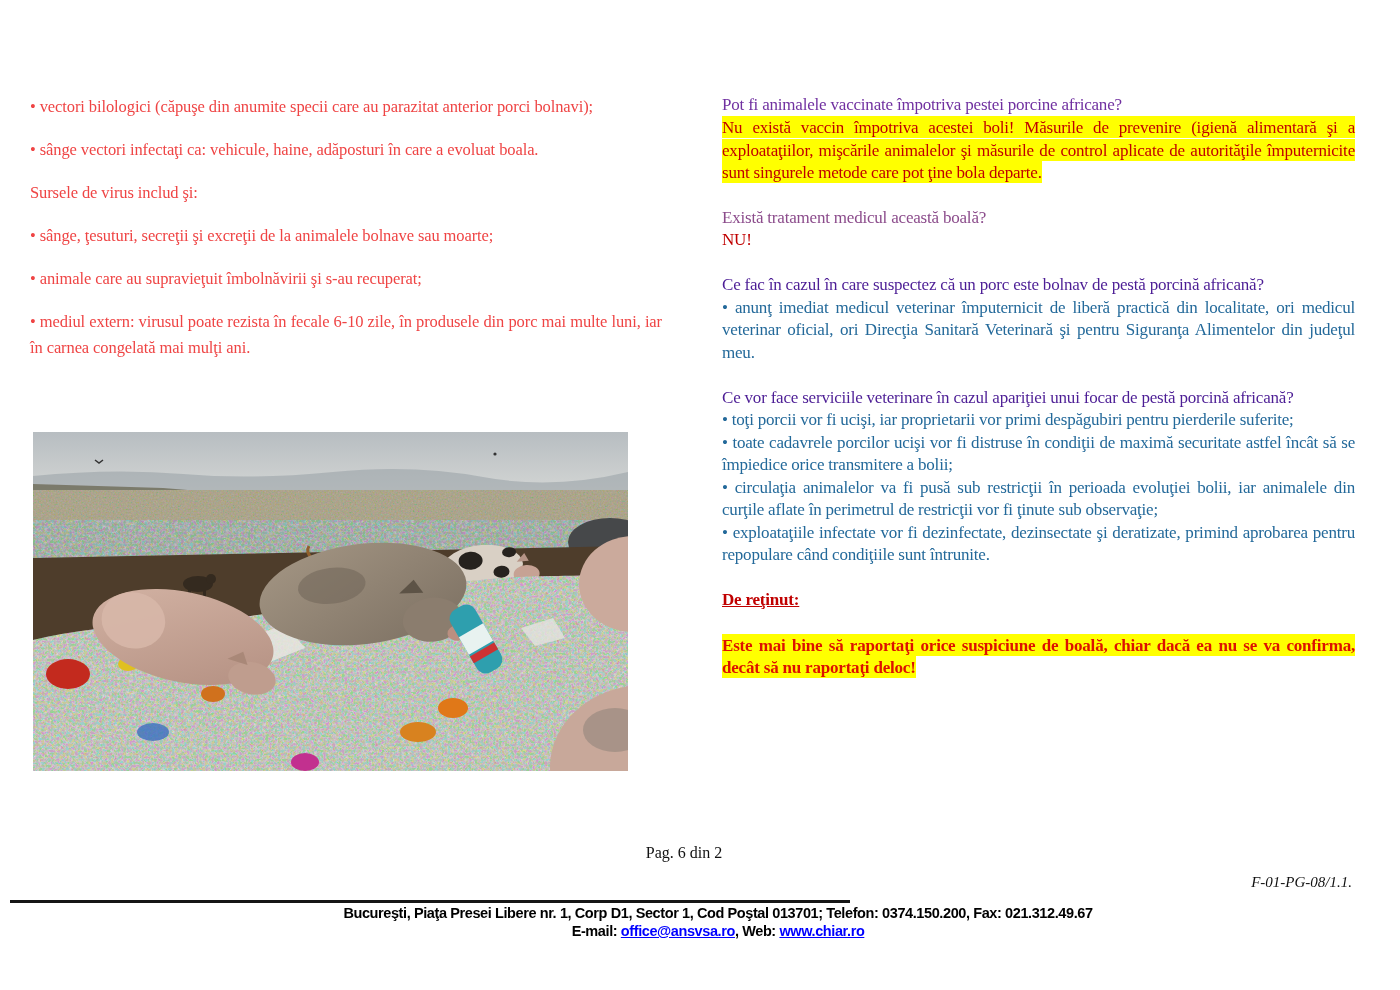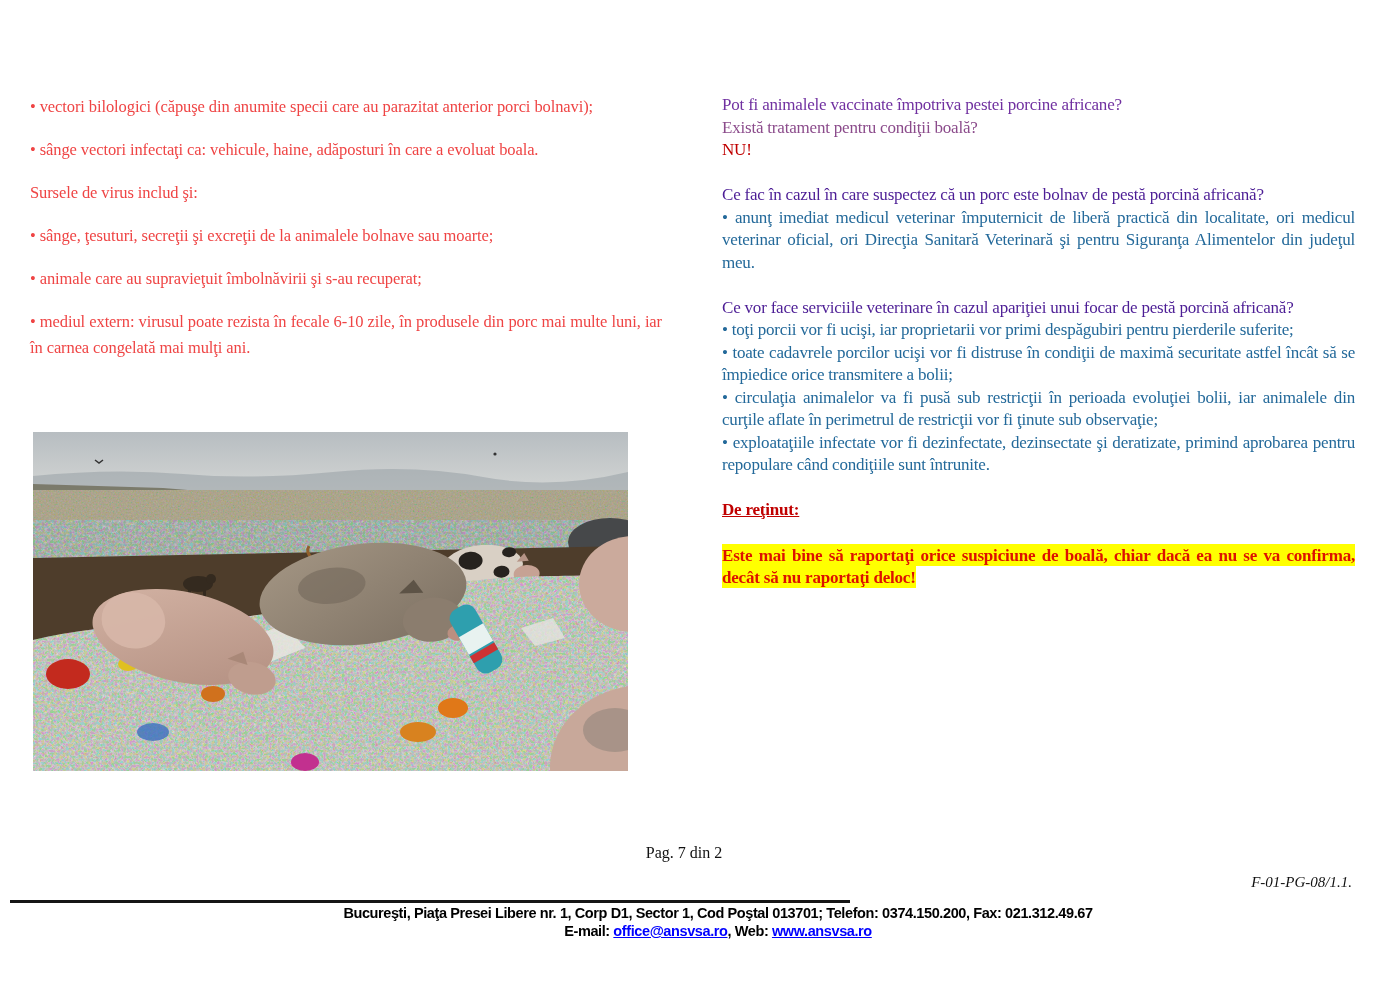--- a/index.html
+++ b/index.html
@@ -160,36 +160,37 @@
       <g transform="translate(443,207) rotate(-30)">
         <rect x="-14" y="-36" width="28" height="72" rx="10" fill="#2e9fae"></rect>
         <rect x="-14" y="-10" width="28" height="20" fill="#e8f2f0"></rect>
         <rect x="-14" y="12" width="28" height="8" fill="#cc3333"></rect>
       </g>
     </svg>
   </figure>
 
   <section class="col right">
     <p class="t q-purple">Pot fi animalele vaccinate împotriva pestei porcine africane?</p>
+    <p class="t just mb"><span class="hl red">Nu există vaccin împotriva acestei boli! Măsurile de prevenire (igienă alimentară şi a exploataţiilor, mişcările animalelor şi măsurile de control aplicate de autorităţile împuternicite sunt singurele metode care pot ţine bola departe.</span></p>
 
-    <p class="t q-plum">Există tratament pentru condiţii boală?</p>
+    <p class="t q-plum">Există tratament medicul această boală?</p>
     <p class="t red-plain mb">NU!</p>
 
     <p class="t q-berry">Ce fac în cazul în care suspectez că un porc este bolnav de pestă porcină africană?</p>
     <p class="t blue just mb">• anunţ imediat medicul veterinar împuternicit de liberă practică din localitate, ori medicul veterinar oficial, ori Direcţia Sanitară Veterinară şi pentru Siguranţa Alimentelor din judeţul meu.</p>
 
     <p class="t q-berry">Ce vor face serviciile veterinare în cazul apariţiei unui focar de pestă porcină africană?</p>
     <p class="t blue just">• toţi porcii vor fi ucişi, iar proprietarii vor primi despăgubiri pentru pierderile suferite;</p>
     <p class="t blue just">• toate cadavrele porcilor ucişi vor fi distruse în condiţii de maximă securitate astfel încât să se împiedice orice transmitere a bolii;</p>
     <p class="t blue just">• circulaţia animalelor va fi pusă sub restricţii în perioada evoluţiei bolii, iar animalele din curţile aflate în perimetrul de restricţii vor fi ţinute sub observaţie;</p>
     <p class="t blue just mb">• exploataţiile infectate vor fi dezinfectate, dezinsectate şi deratizate, primind aprobarea pentru repopulare când condiţiile sunt întrunite.</p>
 
     <p class="t note-h mb"><span class="u">De reţinut:</span></p>
     <p class="t just"><span class="hl red-b">Este mai bine să raportaţi orice suspiciune de boală, chiar dacă ea nu se va confirma, decât să nu raportaţi deloc!</span></p>
   </section>
 
-  <div class="pagenum">Pag. 7 din 2</div>
+  <div class="pagenum">Pag. 6 din 2</div>
   <div class="formcode">F-01-PG-08/1.1.</div>
   <div class="rule"></div>
   <div class="addr">Bucureşti, Piaţa Presei Libere nr. 1, Corp D1, Sector 1, Cod Poştal 013701; Telefon: 0374.150.200, Fax: 021.312.49.67</div>
-  <div class="contact"><span>E-mail: </span><a href="#" class="lnk">office@ansvsa.ro</a><span>, Web: </span><a href="#" class="lnk">www.ansvsa.ro</a></div>
+  <div class="contact"><span>E-mail: </span><a href="#" class="lnk">office@ansvsa.ro</a><span>, Web: </span><a href="#" class="lnk">www.chiar.ro</a></div>
 
 </div>
 
 </body></html>

